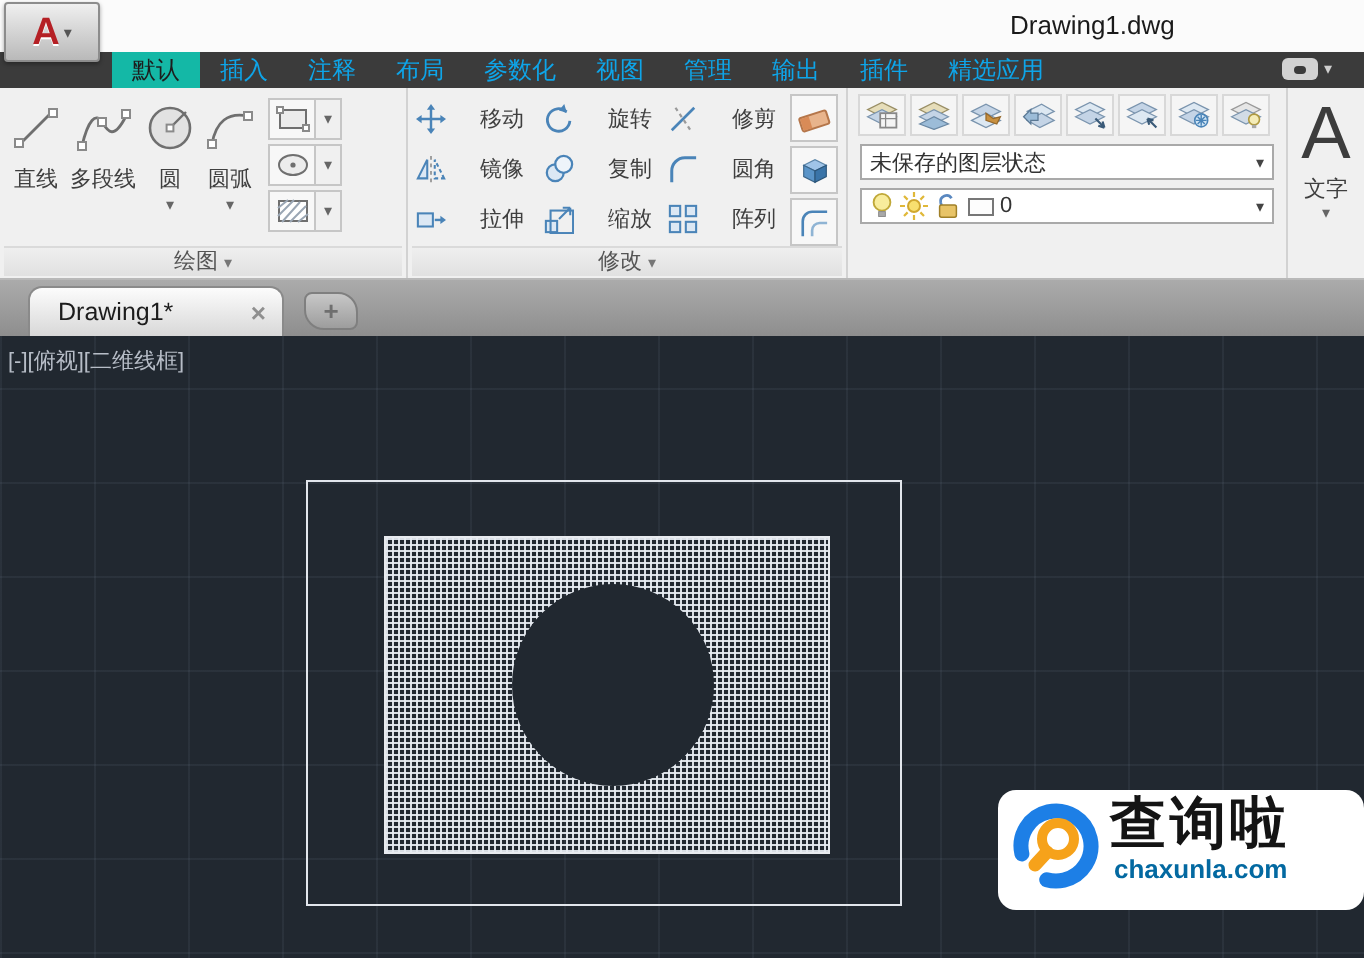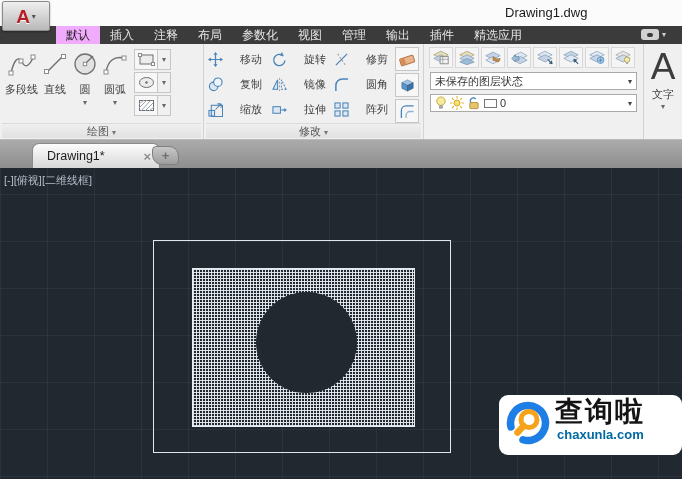--- a/index.html
+++ b/index.html
@@ -13,23 +13,23 @@
     display:flex; align-items:center; justify-content:center; gap:2px; cursor:pointer;
     box-shadow:0 1px 2px rgba(0,0,0,.35); }
   .app-logo .a { font-size:19px; font-weight:bold; color:#b52025; line-height:1;
     text-shadow:0 1px 0 #fff; }
   .app-logo .caret { font-size:8px; color:#555; }
   .doc-title { position:absolute; left:505px; top:5px; font-size:13px; color:#1a1a1a; }
 
   
   .tabbar { position:relative; height:18px; background:#3b3b3b; padding-left:56px;
     display:flex; align-items:stretch; }
-  .rtab { padding:0 10px; font-size:12px; line-height:18px; color:#e5e5e5; cursor:pointer;
+  .rtab { padding:0 10px; font-size:12px; line-height:18px; color:#0ea5e9; cursor:pointer;
     white-space:nowrap; }
-  .rtab.active { background:#f0abfc; color:#1d1d1d; }
+  .rtab.active { background:#14b8a6; color:#1d1d1d; }
   .tab-overflow { position:absolute; right:16px; top:3px; display:flex; align-items:center;
     gap:3px; cursor:pointer; }
   .tab-overflow .cam { width:18px; height:11px; background:#d2d2d2; border-radius:3px;
     display:flex; align-items:center; justify-content:center; }
   .tab-overflow .cam i { width:6px; height:4px; background:#3b3b3b; border-radius:2px; }
   .tab-overflow .caret { font-size:8px; color:#cfcfcf; }
 
   
   .ribbon { height:96px; background:#f0f0f0; display:flex; border-bottom:1px solid #b9b9b9; }
   .panel { position:relative; height:100%; border-right:1px solid #d2d2d2; background:#f0f0f0; }
@@ -79,21 +79,21 @@
   
   .panel-annotate { flex:1; border-right:none; }
   .bigA { font-size:37px; font-weight:300; color:#3d3d3d; text-align:center; line-height:40px;
     margin-top:3px; cursor:pointer; font-family:"Liberation Sans",sans-serif; }
   .annoLbl { text-align:center; font-size:11px; color:#3f3f3f; }
   .annoCaret { text-align:center; font-size:8px; color:#666; }
 
   
   .filetabs { position:relative; height:28px;
     background:linear-gradient(#ababab,#8e8e8e); }
-  .filetab { position:absolute; left:32px; top:3px; width:128px; height:25px;
+  .filetab { position:absolute; left:14px; top:3px; width:128px; height:25px;
     background:linear-gradient(#fcfcfc,#d8d8d8); border:1px solid #8a8a8a; border-bottom:none;
     border-radius:7px 7px 0 0; display:flex; align-items:center; padding:0 8px 0 14px;
     font-size:12.5px; color:#1c1c1c; cursor:pointer; }
   .filetab .name { flex:1; }
   .filetab .close { color:#8f8f8f; font-size:13px; font-weight:bold; cursor:pointer; }
   .newtab { position:absolute; left:152px; top:6px; width:27px; height:19px;
     background:linear-gradient(#c7c7c7,#9d9d9d); border:1px solid #7f7f7f;
     border-radius:4px 10px 4px 10px; color:#6f6f6f; font-size:13px; font-weight:bold;
     display:flex; align-items:center; justify-content:center; cursor:pointer; }
 
@@ -155,38 +155,38 @@
     <span class="caret">▾</span>
   </div>
 </div>
 
 <div class="ribbon">
 
   <div class="panel panel-draw">
     <div class="draw-row">
       <div class="bigbtn">
         <span class="ic">
+          <svg width="26" height="26" viewBox="0 0 26 26">
+              <line x1="5" y1="21" x2="21" y2="5" stroke="#6f6f6f" stroke-width="1.4"></line>
+              <rect x="2.5" y="18.5" width="4" height="4" fill="#fff" stroke="#8a8a8a"></rect>
+              <rect x="19.5" y="3.5" width="4" height="4" fill="#fff" stroke="#8a8a8a"></rect>
+            </svg>
+        </span>
+        <span class="lbl">直线</span>
+      </div>
+      <div class="bigbtn">
+        <span class="ic">
           <svg width="30" height="26" viewBox="0 0 30 26">
               <path d="M4 22C7 9 11 5 14 10s6 9 12-3" fill="none" stroke="#6f6f6f" stroke-width="1.4"></path>
               <rect x="2" y="20" width="4" height="4" fill="#fff" stroke="#8a8a8a"></rect>
               <rect x="12" y="8" width="4" height="4" fill="#fff" stroke="#8a8a8a"></rect>
               <rect x="24" y="4" width="4" height="4" fill="#fff" stroke="#8a8a8a"></rect>
             </svg>
         </span>
         <span class="lbl">多段线</span>
-      </div>
-      <div class="bigbtn">
-        <span class="ic">
-          <svg width="26" height="26" viewBox="0 0 26 26">
-              <line x1="5" y1="21" x2="21" y2="5" stroke="#6f6f6f" stroke-width="1.4"></line>
-              <rect x="2.5" y="18.5" width="4" height="4" fill="#fff" stroke="#8a8a8a"></rect>
-              <rect x="19.5" y="3.5" width="4" height="4" fill="#fff" stroke="#8a8a8a"></rect>
-            </svg>
-        </span>
-        <span class="lbl">直线</span>
       </div>
       <div class="bigbtn">
         <span class="ic">
           <svg width="26" height="26" viewBox="0 0 26 26">
               <circle cx="13" cy="13" r="10" fill="#e2e2e2" stroke="#6f6f6f" stroke-width="1.3"></circle>
               <line x1="13" y1="13" x2="21" y2="5" stroke="#6f6f6f" stroke-width="1.2"></line>
               <rect x="11.3" y="11.3" width="3.4" height="3.4" fill="#fff" stroke="#8a8a8a"></rect>
             </svg>
         </span>
         <span class="lbl">圆</span>
@@ -271,64 +271,64 @@
               <line x1="2" y1="14" x2="14" y2="2" stroke="#4a84b8" stroke-width="1.4"></line>
               <line x1="4" y1="2" x2="12" y2="14" stroke="#9a9a9a" stroke-width="1.2" stroke-dasharray="2 2"></line>
             </svg>
           </span>
         <span>修剪</span>
         <span class="caret">▾</span>
       </div>
       <div class="modbtn">
         <span>
             <svg width="15" height="15" viewBox="0 0 16 16">
-              <circle cx="6" cy="10" r="4.5" fill="#dce8f4" stroke="#4a84b8" stroke-width="1.2"></circle>
-              <circle cx="10.5" cy="5.5" r="4.5" fill="#eef4fa" stroke="#4a84b8" stroke-width="1.2"></circle>
-            </svg>
-          </span>
-        <span>复制</span>
-      </div>
-      <div class="modbtn">
-        <span>
-            <svg width="15" height="15" viewBox="0 0 16 16">
               <path d="M1 13L6 3v10z" fill="#dce8f4" stroke="#4a84b8" stroke-width="1.1"></path>
               <path d="M15 13L10 3v10z" fill="none" stroke="#4a84b8" stroke-width="1.1" stroke-dasharray="2 1.5"></path>
               <line x1="8" y1="1" x2="8" y2="15" stroke="#9a9a9a" stroke-dasharray="2 2"></line>
             </svg>
           </span>
         <span>镜像</span>
       </div>
       <div class="modbtn">
         <span>
             <svg width="15" height="15" viewBox="0 0 16 16">
+              <circle cx="6" cy="10" r="4.5" fill="#dce8f4" stroke="#4a84b8" stroke-width="1.2"></circle>
+              <circle cx="10.5" cy="5.5" r="4.5" fill="#eef4fa" stroke="#4a84b8" stroke-width="1.2"></circle>
+            </svg>
+          </span>
+        <span>复制</span>
+      </div>
+      <div class="modbtn">
+        <span>
+            <svg width="15" height="15" viewBox="0 0 16 16">
               <path d="M2 15V9a7 7 0 0 1 7-7h6" fill="none" stroke="#4a84b8" stroke-width="1.6"></path>
             </svg>
           </span>
         <span>圆角</span>
         <span class="caret">▾</span>
+      </div>
+      <div class="modbtn">
+        <span>
+            <svg width="15" height="15" viewBox="0 0 16 16">
+              <rect x="1" y="5" width="8" height="7" fill="#dce8f4" stroke="#4a84b8" stroke-width="1.1"></rect>
+              <path d="M10 8.5h4" stroke="#4a84b8" stroke-width="1.3"></path>
+              <path d="M16 8.5l-3-2.2v4.4z" fill="#4a84b8"></path>
+            </svg>
+          </span>
+        <span>拉伸</span>
       </div>
       <div class="modbtn">
         <span>
             <svg width="15" height="15" viewBox="0 0 16 16">
               <rect x="1" y="9" width="6" height="6" fill="#dce8f4" stroke="#4a84b8" stroke-width="1.1"></rect>
               <rect x="3.5" y="3.5" width="12" height="12" fill="none" stroke="#4a84b8" stroke-width="1.1"></rect>
               <path d="M8 8l6-6M14 2h-4M14 2v4" fill="none" stroke="#4a84b8" stroke-width="1.1"></path>
             </svg>
           </span>
         <span>缩放</span>
-      </div>
-      <div class="modbtn">
-        <span>
-            <svg width="15" height="15" viewBox="0 0 16 16">
-              <rect x="1" y="5" width="8" height="7" fill="#dce8f4" stroke="#4a84b8" stroke-width="1.1"></rect>
-              <path d="M10 8.5h4" stroke="#4a84b8" stroke-width="1.3"></path>
-              <path d="M16 8.5l-3-2.2v4.4z" fill="#4a84b8"></path>
-            </svg>
-          </span>
-        <span>拉伸</span>
       </div>
       <div class="modbtn">
         <span>
             <svg width="15" height="15" viewBox="0 0 16 16">
               <rect x="1" y="1" width="5.5" height="5.5" fill="#dce8f4" stroke="#4a84b8" stroke-width="1.1"></rect>
               <rect x="9.5" y="1" width="5.5" height="5.5" fill="#dce8f4" stroke="#4a84b8" stroke-width="1.1"></rect>
               <rect x="1" y="9.5" width="5.5" height="5.5" fill="#dce8f4" stroke="#4a84b8" stroke-width="1.1"></rect>
               <rect x="9.5" y="9.5" width="5.5" height="5.5" fill="#dce8f4" stroke="#4a84b8" stroke-width="1.1"></rect>
             </svg>
           </span>

